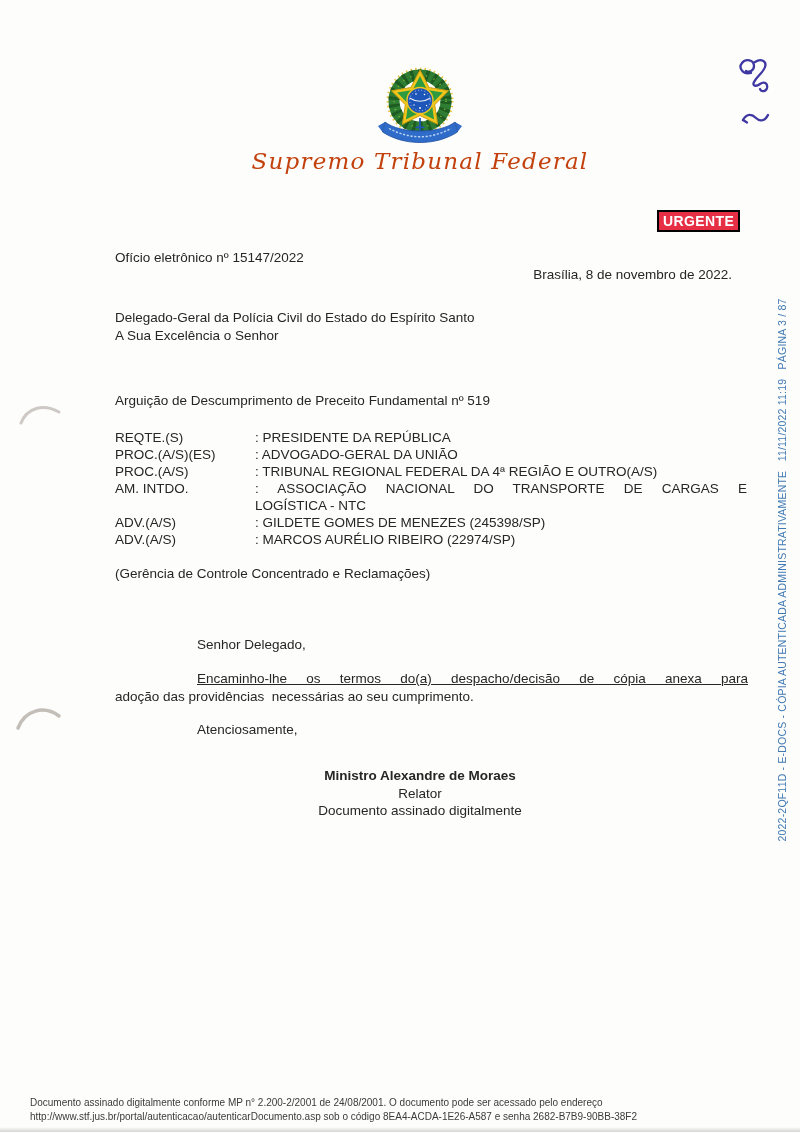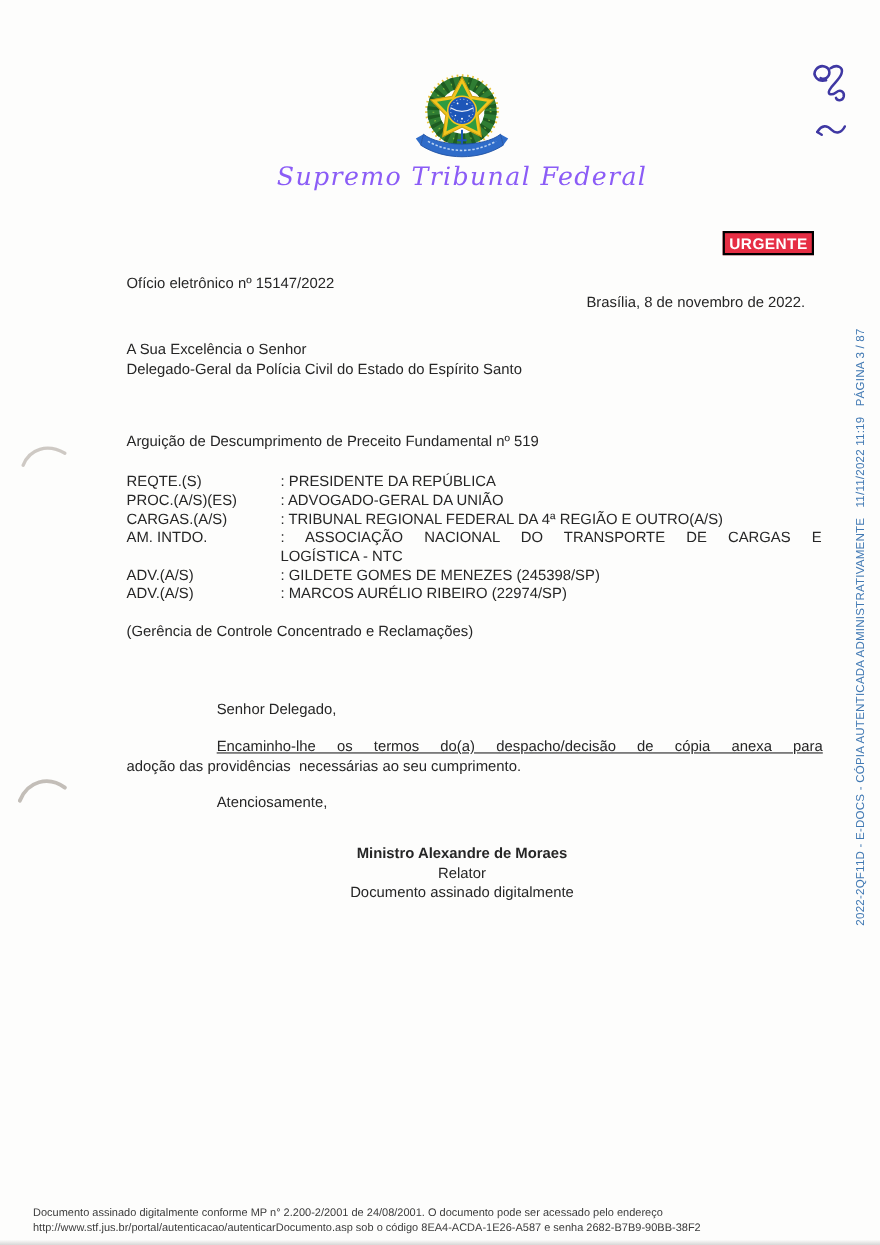--- a/index.html
+++ b/index.html
@@ -2,21 +2,21 @@
 <html><head>
 <meta charset="utf-8">
 <style>
   html,body{margin:0;padding:0;background:#e9e9e9;}
   .page{position:relative;width:800px;height:1132px;background:#fdfdfc;overflow:hidden;
         font-family:"Liberation Sans",sans-serif;color:#262626;}
   .abs{position:absolute;}
   
   .crest{left:372px;top:64px;}
   .script-title{left:240px;top:148px;width:360px;text-align:center;
-      font-family:"DejaVu Serif",serif;font-style:italic;font-size:23px;color:#8b5cf6;letter-spacing:1.2px;}
+      font-family:"DejaVu Serif",serif;font-style:italic;font-size:23px;color:#c2410c;letter-spacing:1.2px;}
   .ink-mark{left:733px;top:58px;}
   .urgent{left:657px;top:210px;background:#e62e44;border:2px solid #000000;color:#fff;
       font-weight:bold;font-size:14px;letter-spacing:.4px;padding:1px 4px;line-height:16px;}
   
   .txt{font-size:13.5px;line-height:17px;}
   .doc-number{left:115px;top:249px;}
   .date-line{right:68px;top:266px;}
   .addressee{left:115px;top:309px;line-height:17.5px;}
   .case-title{left:115px;top:392px;}
   .parties{left:115px;top:429px;width:632px;}
@@ -87,37 +87,37 @@
   </svg>
   <svg class="abs" style="left:14px;top:701px" width="48" height="32" viewBox="0 0 48 32">
     <path d="M4,27 C11,9 30,4 45,15" fill="none" stroke="#aaa29b" stroke-width="3.5" opacity="0.7" stroke-linecap="round"></path>
   </svg>
 
   <div class="abs txt doc-number">Ofício eletrônico nº 15147/2022</div>
 
   <div class="abs txt date-line">Brasília, 8 de novembro de 2022.</div>
 
   <div class="abs txt addressee">
+    <div>Delegado-Geral da Polícia Civil do Estado do Espírito Santo</div>
     <div>A Sua Excelência o Senhor</div>
-    <div>Delegado-Geral da Polícia Civil do Estado do Espírito Santo</div>
   </div>
 
   <div class="abs txt case-title">Arguição de Descumprimento de Preceito Fundamental nº 519</div>
 
   <div class="abs txt parties">
     <div class="prow">
       <div class="plabel">REQTE.(S)</div>
       <div class="pvalue">: PRESIDENTE DA REPÚBLICA</div>
     </div>
     <div class="prow">
       <div class="plabel">PROC.(A/S)(ES)</div>
       <div class="pvalue">: ADVOGADO-GERAL DA UNIÃO</div>
     </div>
     <div class="prow">
-      <div class="plabel">CARGAS.(A/S)</div>
+      <div class="plabel">PROC.(A/S)</div>
       <div class="pvalue">: TRIBUNAL REGIONAL FEDERAL DA 4ª REGIÃO E OUTRO(A/S)</div>
     </div>
     <div class="prow">
       <div class="plabel">AM. INTDO.</div>
       <div class="pvalue">
         <div class="just">: ASSOCIAÇÃO NACIONAL DO TRANSPORTE DE CARGAS E</div>
         <div>LOGÍSTICA - NTC</div>
       </div>
     </div>
     <div class="prow">

